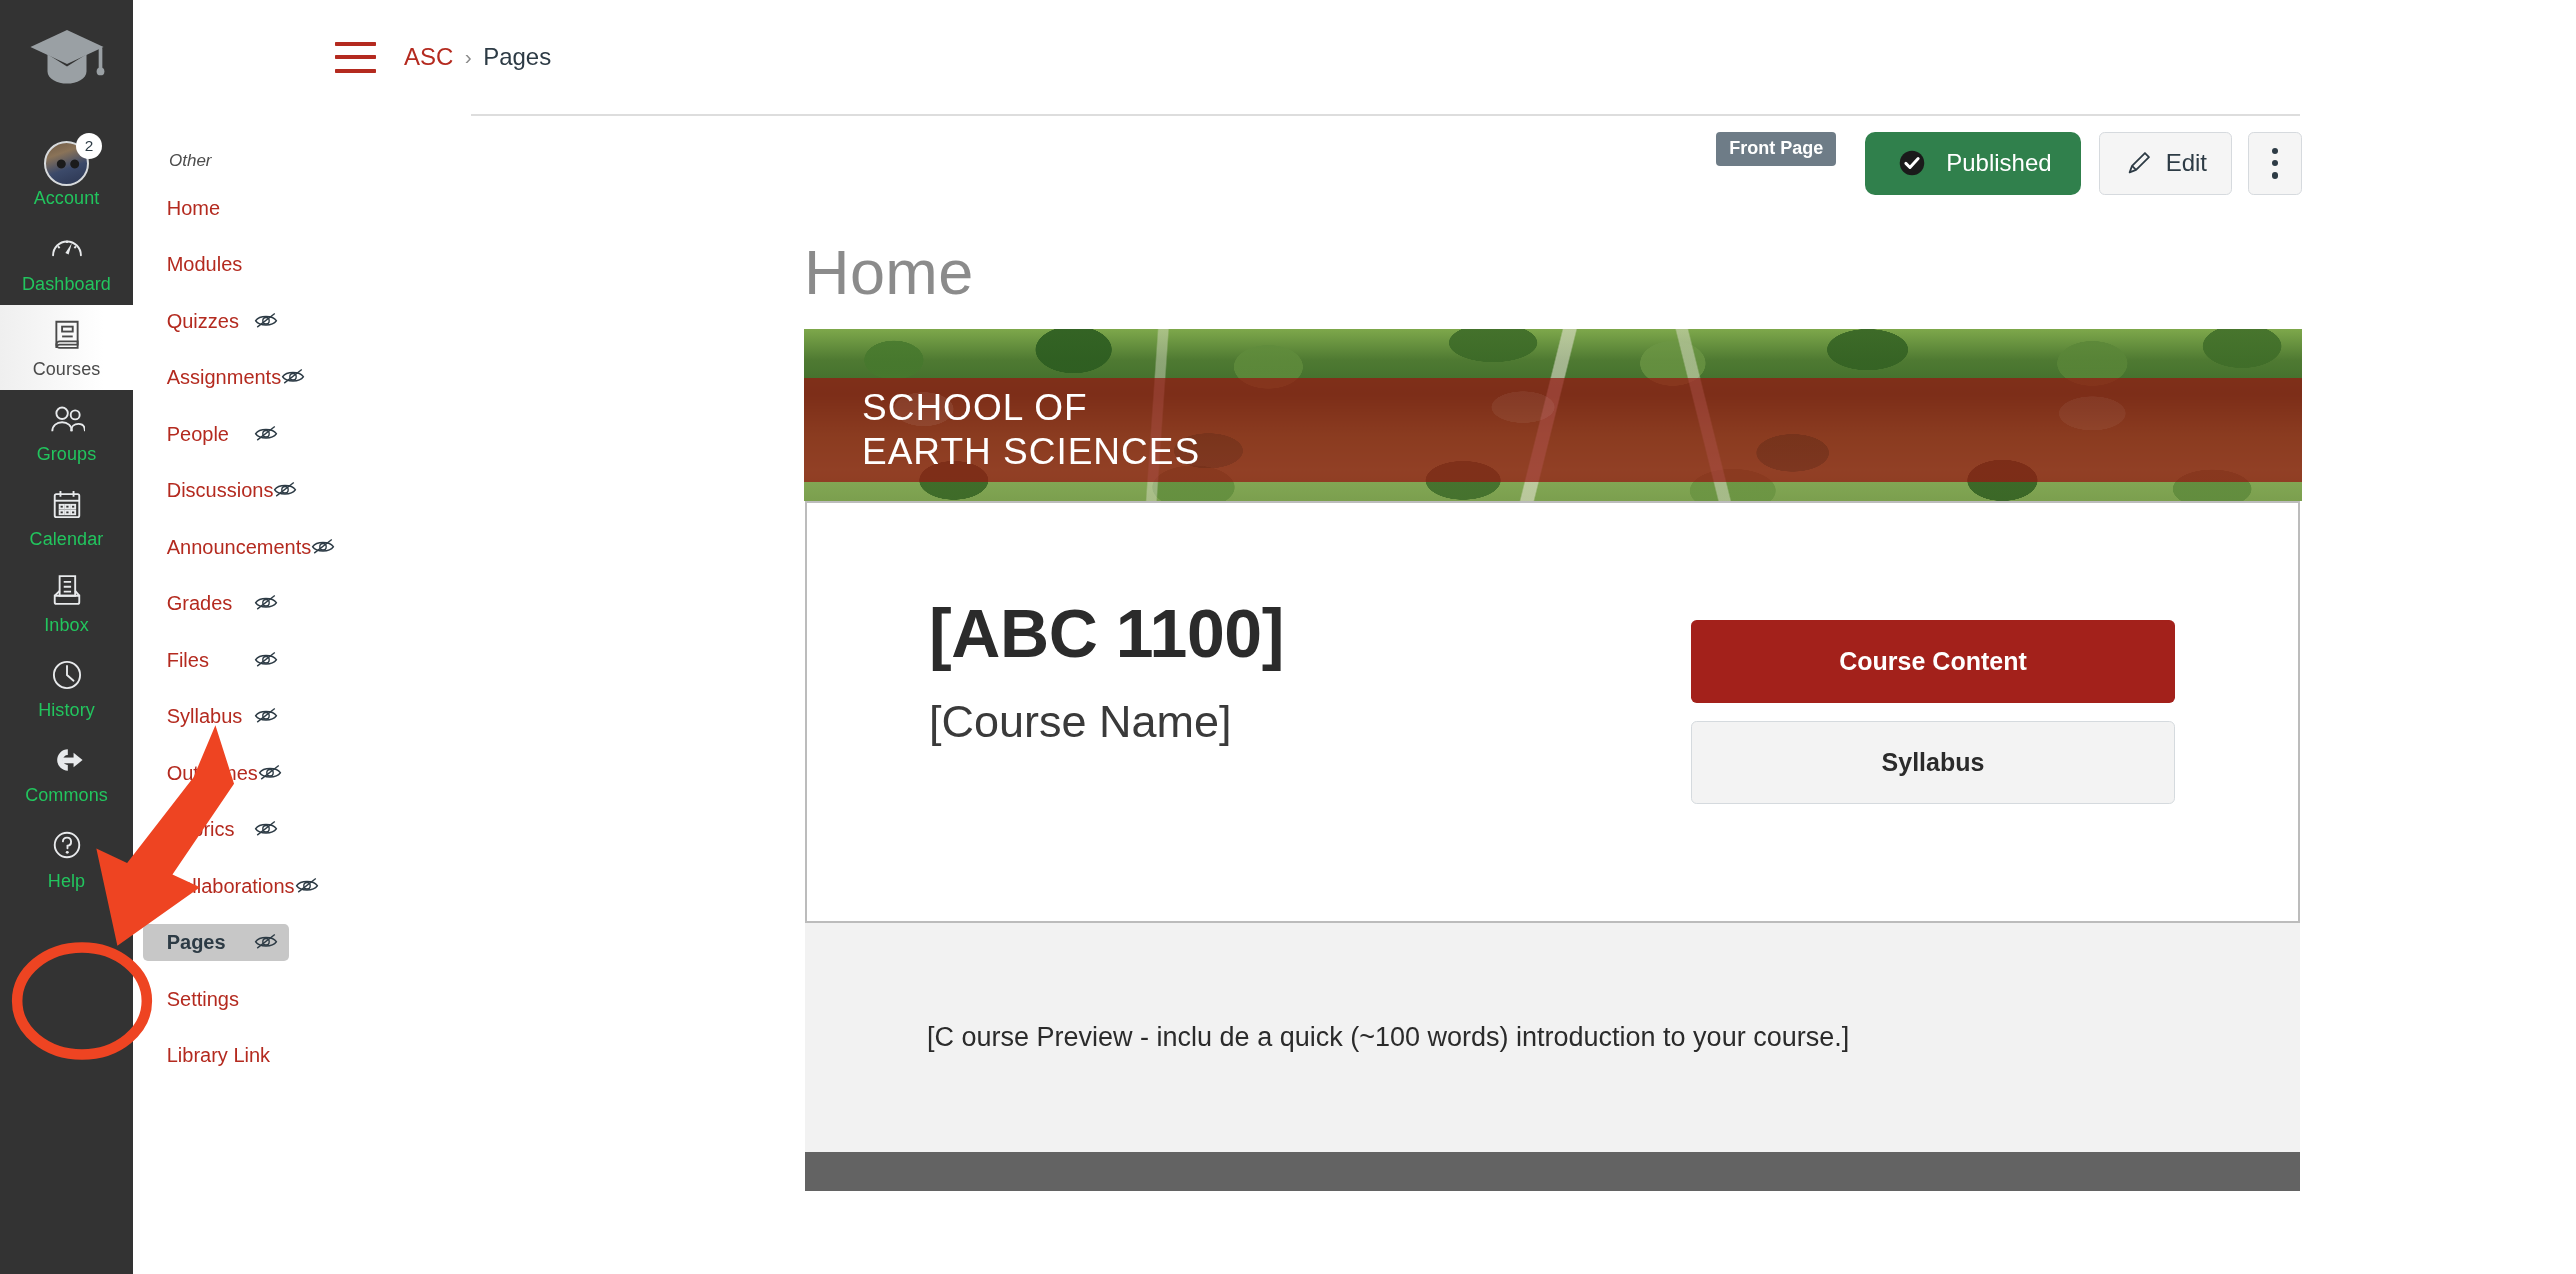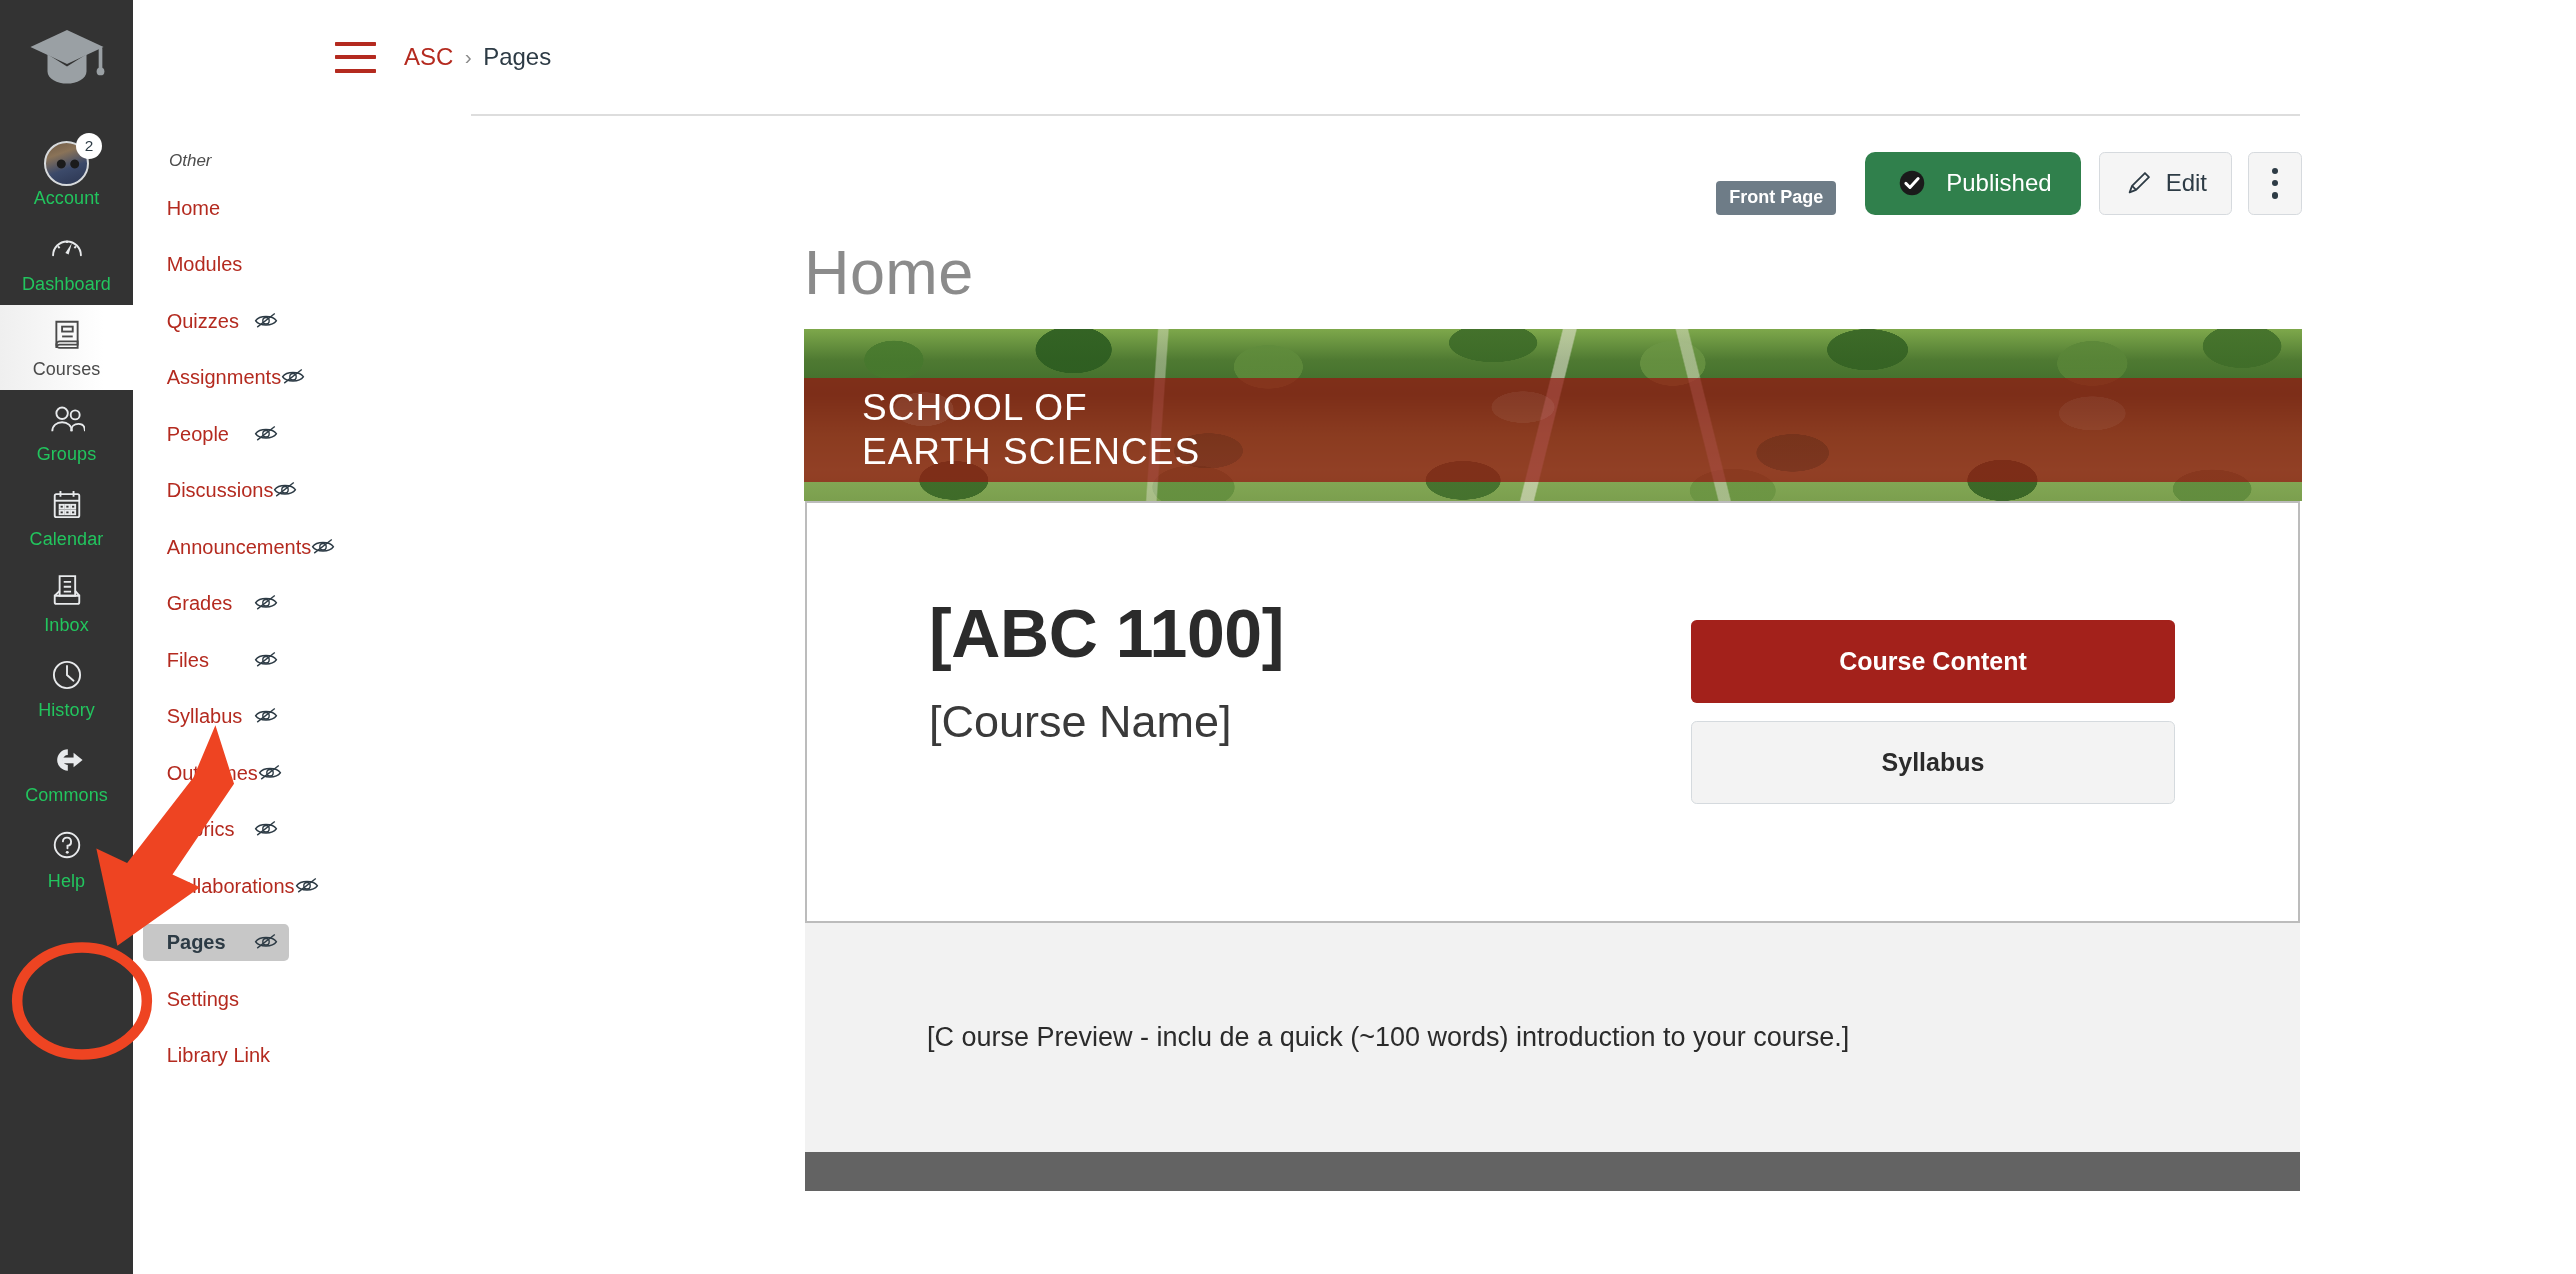--- a/index.html
+++ b/index.html
@@ -90,22 +90,22 @@
     display: flex; align-items: center; padding: 28px 0 0 479px; height: 86px;
     position: relative;
   }
   .btn { border: none; cursor: pointer; font-family: inherit; }
   .btn-primary {
     background: #A3211B; color: #fff; font-size: 23.5px;
     padding: 0 34px; height: 63px; border-radius: 5.7px;
     display: flex; align-items: center;
   }
   .toolbar-right {
-    position: absolute; right: 274px; top: 36px;
-    display: flex; align-items: flex-end;
+    position: absolute; right: 274px; top: 16px;
+    display: flex; align-items: flex-start;
   }
   .front-badge {
     background: #6E7C87; color: #fff; font-size: 18px; font-weight: bold;
     padding: 6.5px 13px; border-radius: 4px; margin-right: 29px;
   }
   .btn-published {
     background: #30804C; color: #fff; font-size: 24px;
     height: 63px; padding: 0 29px; border-radius: 10px;
     display: flex; align-items: center; gap: 16px;
   }

